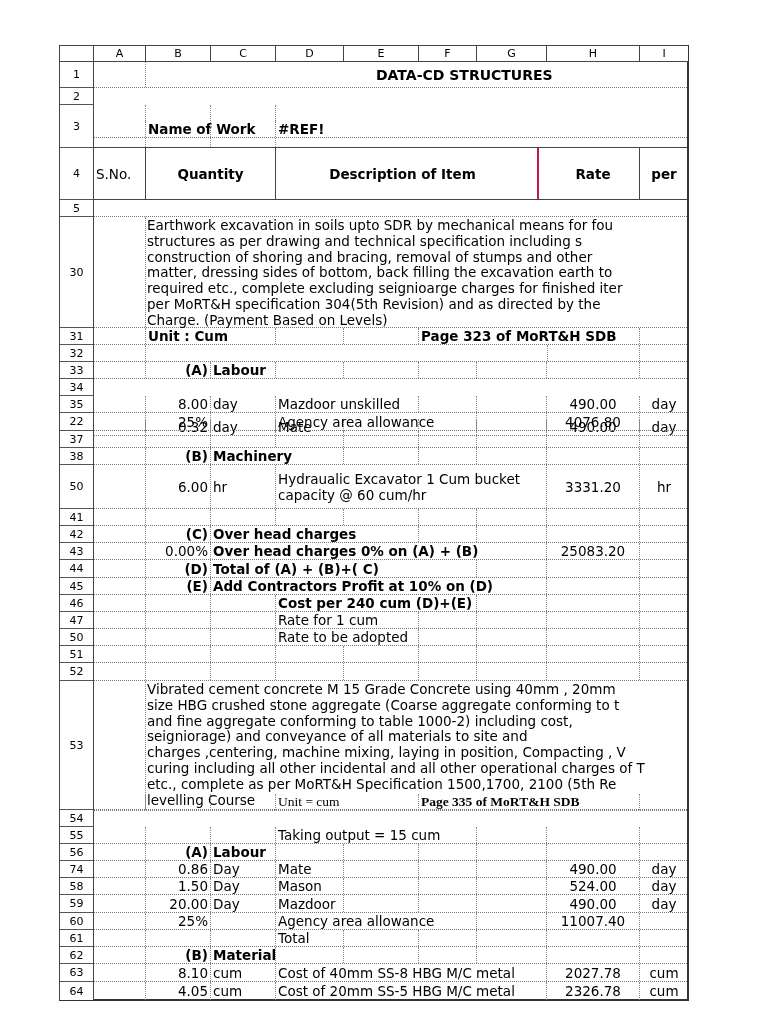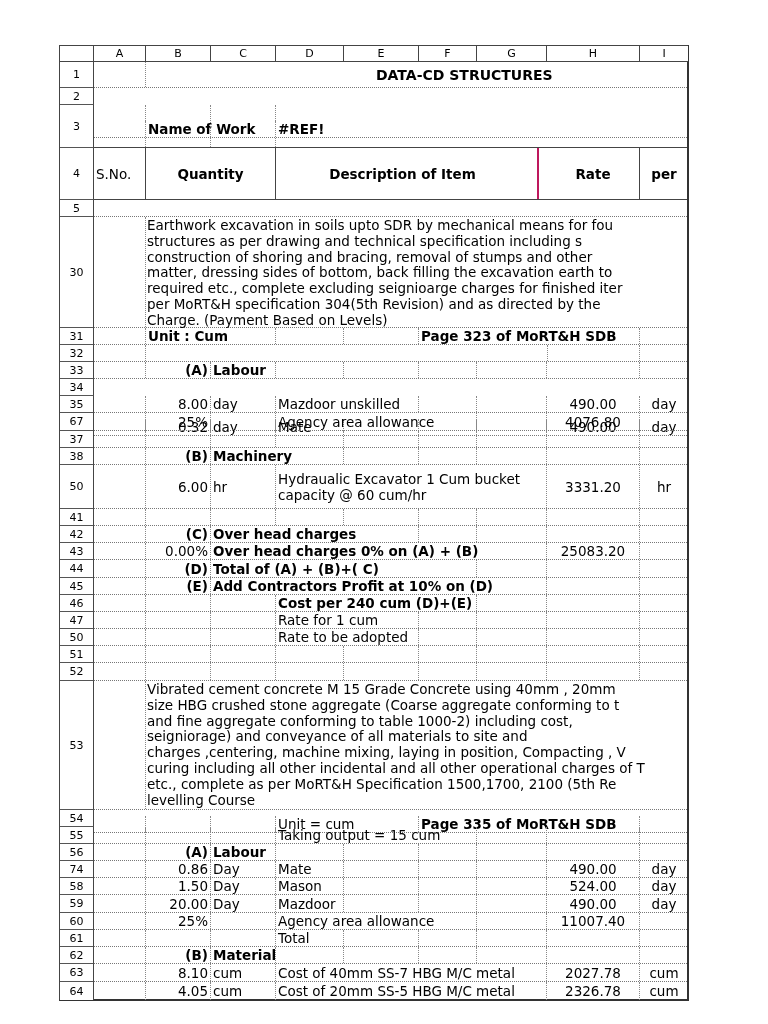--- a/index.html
+++ b/index.html
@@ -35,21 +35,21 @@
   <div class="rowhdr" style="top:42px;height:17px;">2</div>
   <div class="rowhdr" style="top:59px;height:43px;">3</div>
   <div class="rowhdr" style="top:102px;height:52px;">4</div>
   <div class="rowhdr" style="top:154px;height:17px;">5</div>
   <div class="rowhdr" style="top:171px;height:111px;">30</div>
   <div class="rowhdr" style="top:282px;height:17px;">31</div>
   <div class="rowhdr" style="top:299px;height:17px;">32</div>
   <div class="rowhdr" style="top:316px;height:17px;">33</div>
   <div class="rowhdr" style="top:333px;height:17px;">34</div>
   <div class="rowhdr" style="top:350px;height:17px;">35</div>
-  <div class="rowhdr" style="top:367px;height:18px;">67</div>
+  <div class="rowhdr" style="top:367px;height:18px;">22</div>
   <div class="rowhdr" style="top:385px;height:17px;">37</div>
   <div class="rowhdr" style="top:402px;height:17px;">38</div>
   <div class="rowhdr" style="top:419px;height:44px;">50</div>
   <div class="rowhdr" style="top:463px;height:17px;">41</div>
   <div class="rowhdr" style="top:480px;height:17px;">42</div>
   <div class="rowhdr" style="top:497px;height:17px;">43</div>
   <div class="rowhdr" style="top:514px;height:18px;">44</div>
   <div class="rowhdr" style="top:532px;height:17px;">45</div>
   <div class="rowhdr" style="top:549px;height:17px;">46</div>
   <div class="rowhdr" style="top:566px;height:17px;">47</div>
@@ -301,21 +301,21 @@
       <span>size HBG crushed stone aggregate (Coarse aggregate conforming to t</span>
       <span>and  fine  aggregate  conforming  to  table  1000-2)  including  cost,</span>
       <span>seigniorage)   and   conveyance   of   all    materials   to   site   and</span>
       <span>charges ,centering, machine mixing, laying in position, Compacting , V</span>
       <span>curing including all other incidental and all other operational charges of T</span>
       <span>etc., complete as per MoRT&amp;H Specification 1500,1700, 2100 (5th Re</span>
       <span>levelling Course</span>
     </div>
   </div>
 
-  <div class="row" style="top:770px;height:17px;">
+  <div class="row" style="top:748px;height:17px;font-family:Liberation Serif, serif;">
     <div class="cell" style="left:0;width:52px;"></div>
     <div class="cell" style="left:52px;width:65px;"></div>
     <div class="cell" style="left:117px;width:65px;"></div>
     <div class="cell" style="left:182px;width:143px;">Unit = cum</div>
     <div class="cell b" style="left:325px;width:221px;">Page 335 of MoRT&amp;H SDB</div>
   </div>
 
   <div class="row" style="top:781px;height:17px;">
     <div class="cell" style="left:0;width:52px;"></div>
     <div class="cell" style="left:52px;width:65px;"></div>
@@ -401,21 +401,21 @@
     <div class="cell" style="left:250px;width:75px;"></div>
     <div class="cell" style="left:325px;width:58px;"></div>
     <div class="cell" style="left:383px;width:70px;"></div>
     <div class="cell" style="left:453px;width:93px;"></div>
   </div>
 
   <div class="row" style="top:918px;height:18px;">
     <div class="cell" style="left:0;width:52px;"></div>
     <div class="cell r" style="left:52px;width:65px;">8.10</div>
     <div class="cell" style="left:117px;width:65px;">cum</div>
-    <div class="cell" style="left:182px;width:271px;">Cost of 40mm SS-7 HBG M/C  metal</div>
+    <div class="cell" style="left:182px;width:271px;">Cost of 40mm SS-8 HBG M/C  metal</div>
     <div class="cell c" style="left:453px;width:93px;">2027.78</div>
     <div class="cell c" style="left:546px;width:48px;border-right:none;">cum</div>
   </div>
 
   <div class="row" style="top:936px;height:18px;border-bottom:none;">
     <div class="cell" style="left:0;width:52px;"></div>
     <div class="cell r" style="left:52px;width:65px;">4.05</div>
     <div class="cell" style="left:117px;width:65px;">cum</div>
     <div class="cell" style="left:182px;width:271px;">Cost of 20mm SS-5 HBG M/C  metal</div>
     <div class="cell c" style="left:453px;width:93px;">2326.78</div>

